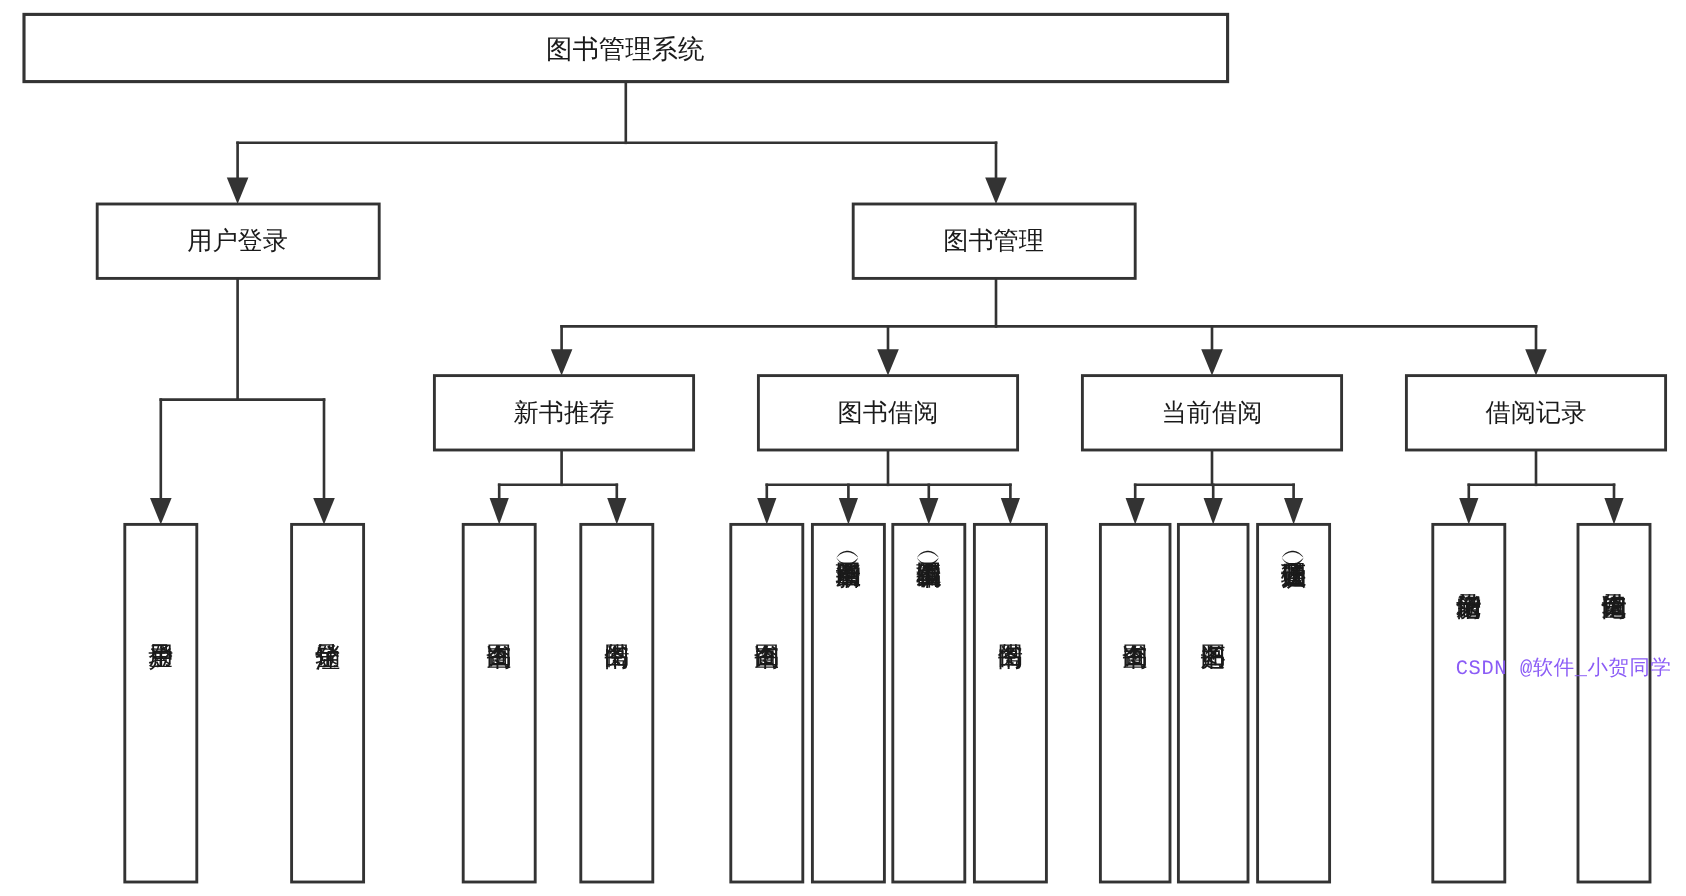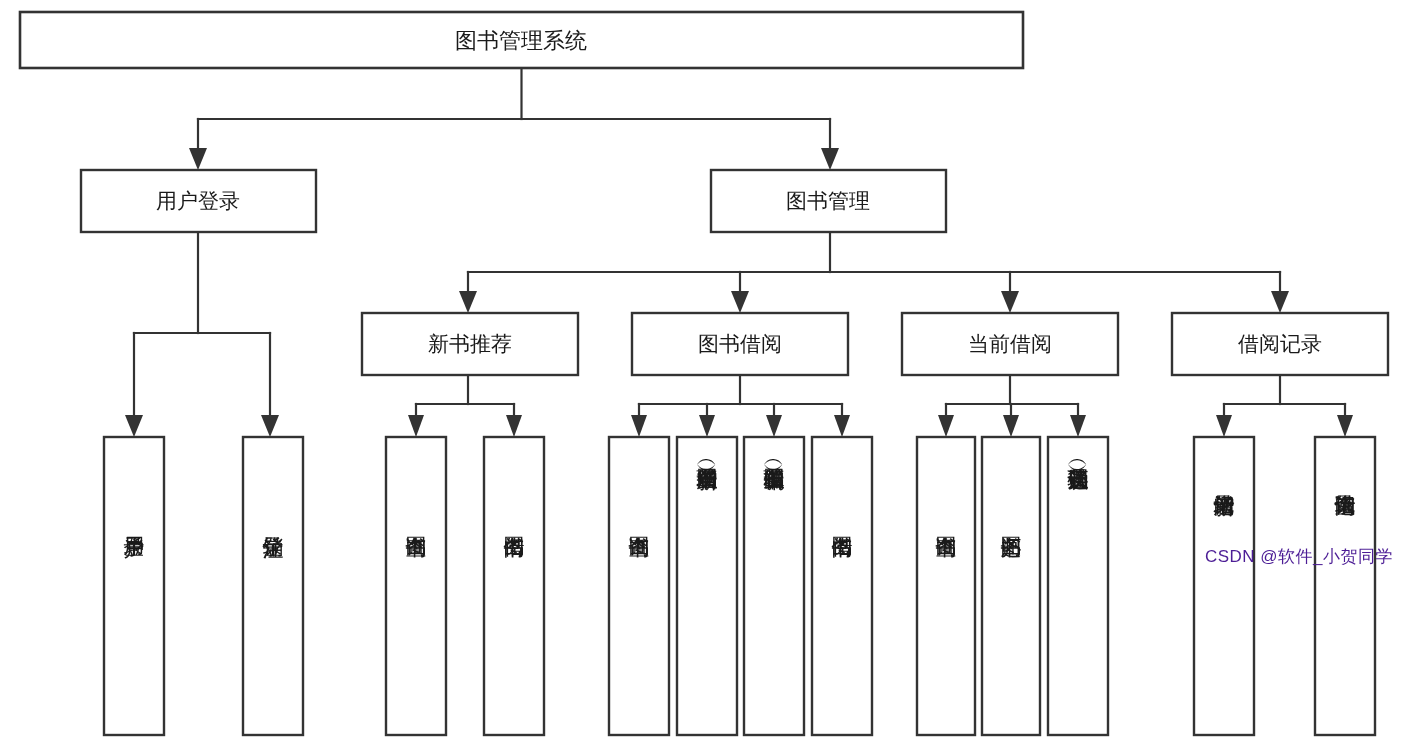--- a/index.html
+++ b/index.html
@@ -59,23 +59,23 @@
   .leaf-label {
     font-family: "DejaVu Sans", "Liberation Sans", sans-serif;
     font-size: 21px;
     fill: #1a1a1a;
     text-anchor: middle;
   }
   .watermark-text {
     position: absolute;
     right: 12px;
     bottom: 8px;
-    font-family: Liberation Sans, sans-serif;
+    font-family: Liberation Mono, monospace;
     font-size: 17px;
-    color: #4c1d95;
+    color: #8b5cf6;
     letter-spacing: 0.5px;
     white-space: nowrap;
     user-select: none;
   }
 </style>
 </head>
 <body>
 
 <div id="diagram-root">
 

